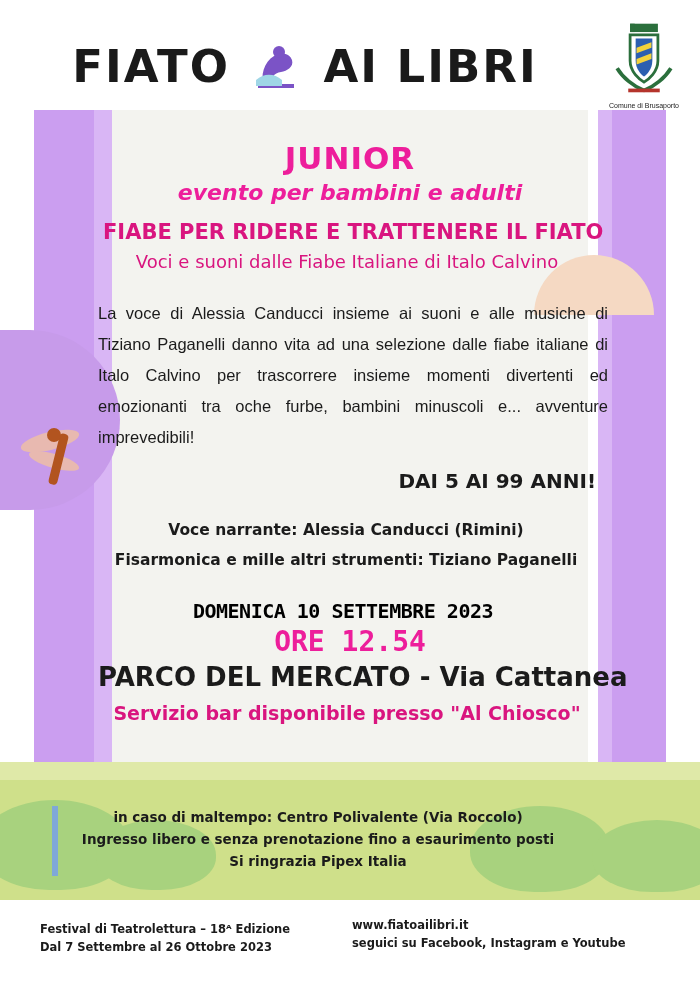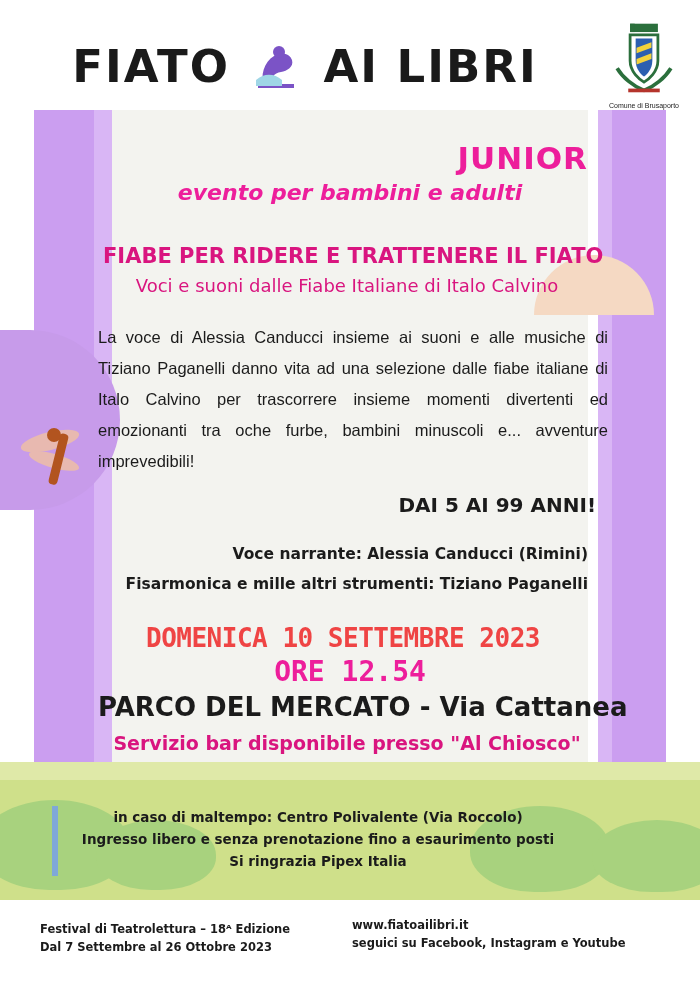--- a/index.html
+++ b/index.html
@@ -174,36 +174,35 @@
     z-index: 10;
     text-align: center;
   }
   .t-junior {
     font-family: "DejaVu Sans", sans-serif;
     font-weight: bold;
     font-size: 31px;
     color: #ed1e9b;
     letter-spacing: 1px;
     margin-top: 22px;
-    text-align: right;
   }
   .t-sub {
     font-family: "DejaVu Sans", sans-serif;
     font-weight: bold;
     font-style: italic;
     font-size: 22px;
     color: #ed1e9b;
     margin-top: 4px;
   }
   .t-title {
     font-family: "DejaVu Sans", sans-serif;
     font-weight: bold;
     font-size: 21px;
     color: #d9157f;
-    margin-top: 39px;
+    margin-top: 15px;
     white-space: nowrap;
     margin-left: -9px;
   }
   .t-title2 {
     font-family: "DejaVu Sans", sans-serif;
     font-size: 18px;
     color: #d9157f;
     margin-top: 7px;
     margin-left: -6px;
     white-space: nowrap;
@@ -223,34 +222,34 @@
     margin-right: -8px;
     text-align: right;
     font-family: "DejaVu Sans", sans-serif;
     font-weight: bold;
     font-size: 20px;
     color: #1b1b1b;
   }
   .credits {
     margin-top: 22px;
     margin-left: -8px;
-    text-align: right;
+    text-align: center;
     font-family: "DejaVu Sans", sans-serif;
     font-weight: bold;
     font-size: 15.5px;
     line-height: 30px;
     color: #1b1b1b;
   }
   .t-date {
     margin-top: 24px;
     font-family: "DejaVu Sans Mono", monospace;
     font-weight: bold;
-    font-size: 26px;
+    font-size: 20px;
     letter-spacing: -0.5px;
-    color: #ef4444;
+    color: #000000;
     white-space: nowrap;
     margin-left: -14px;
   }
   .t-time {
     font-family: "DejaVu Sans Mono", monospace;
     font-weight: bold;
     font-size: 28px;
     color: #ed1e9b;
     margin-top: 2px;
   }

